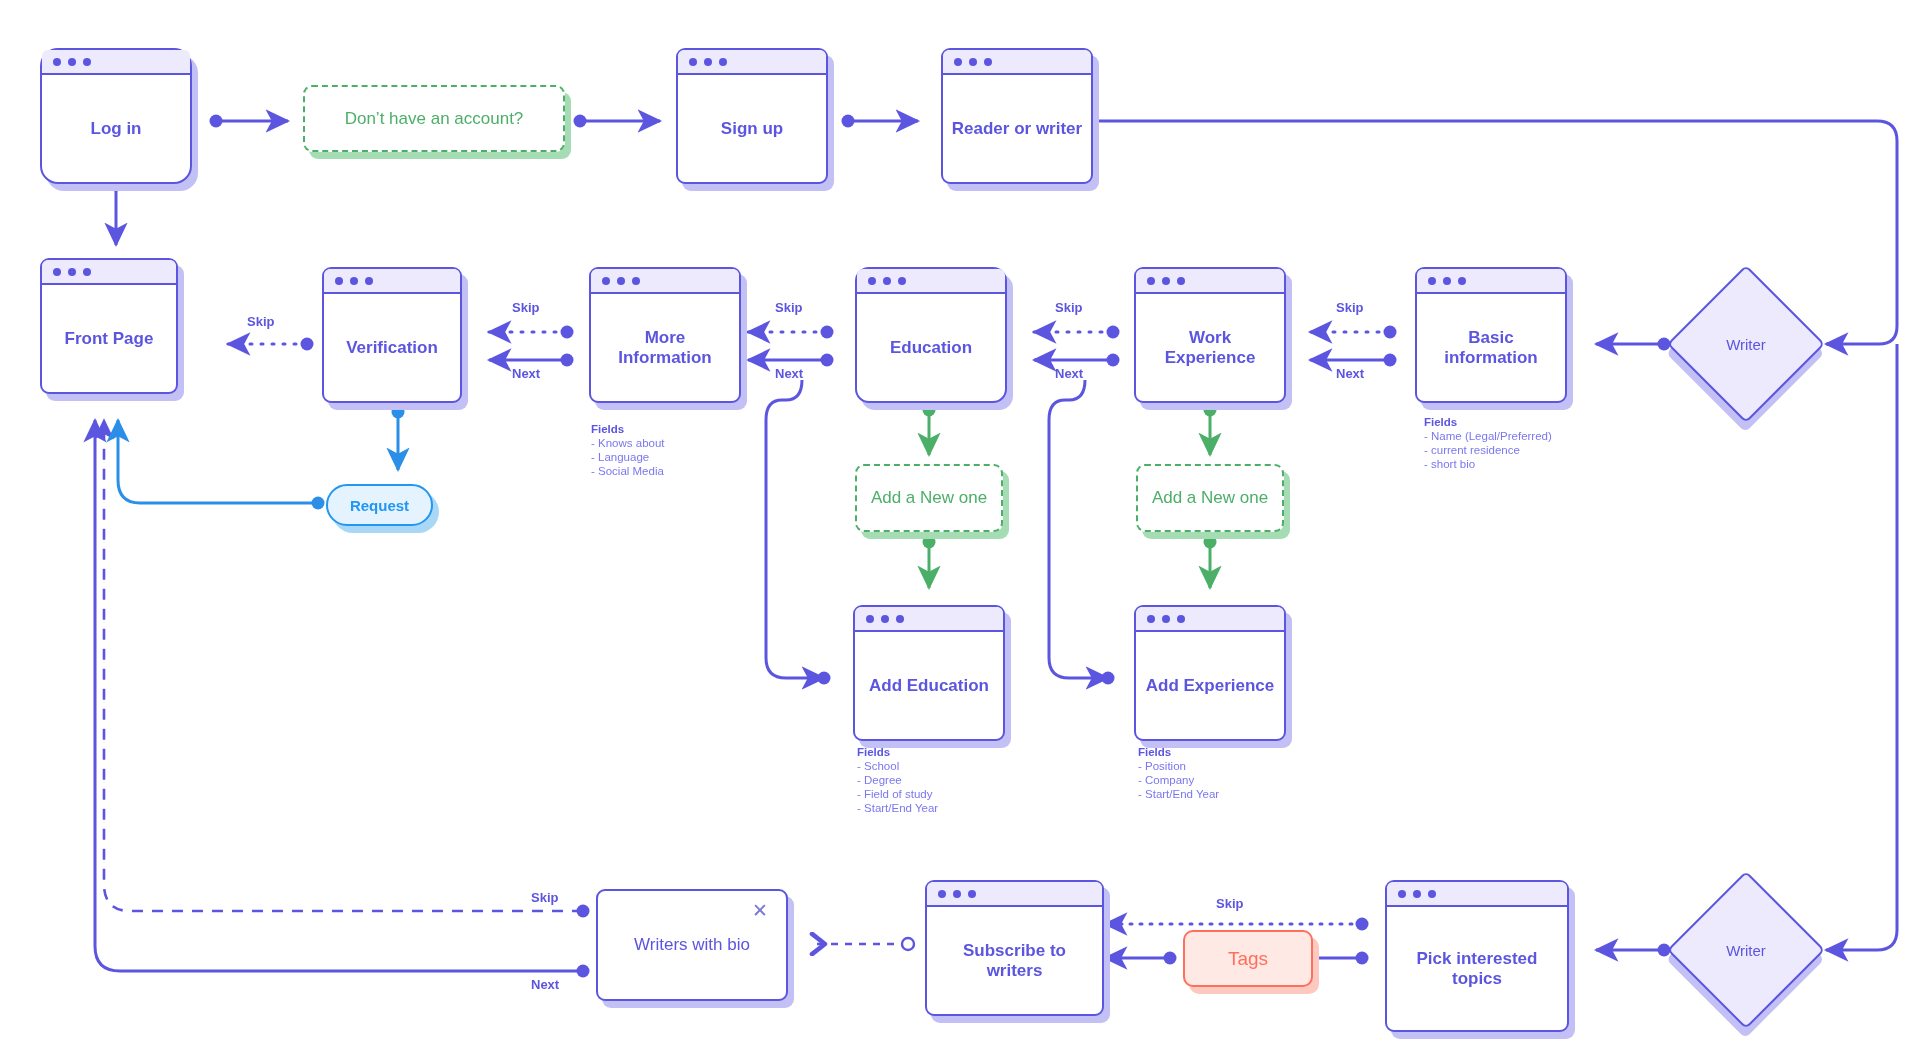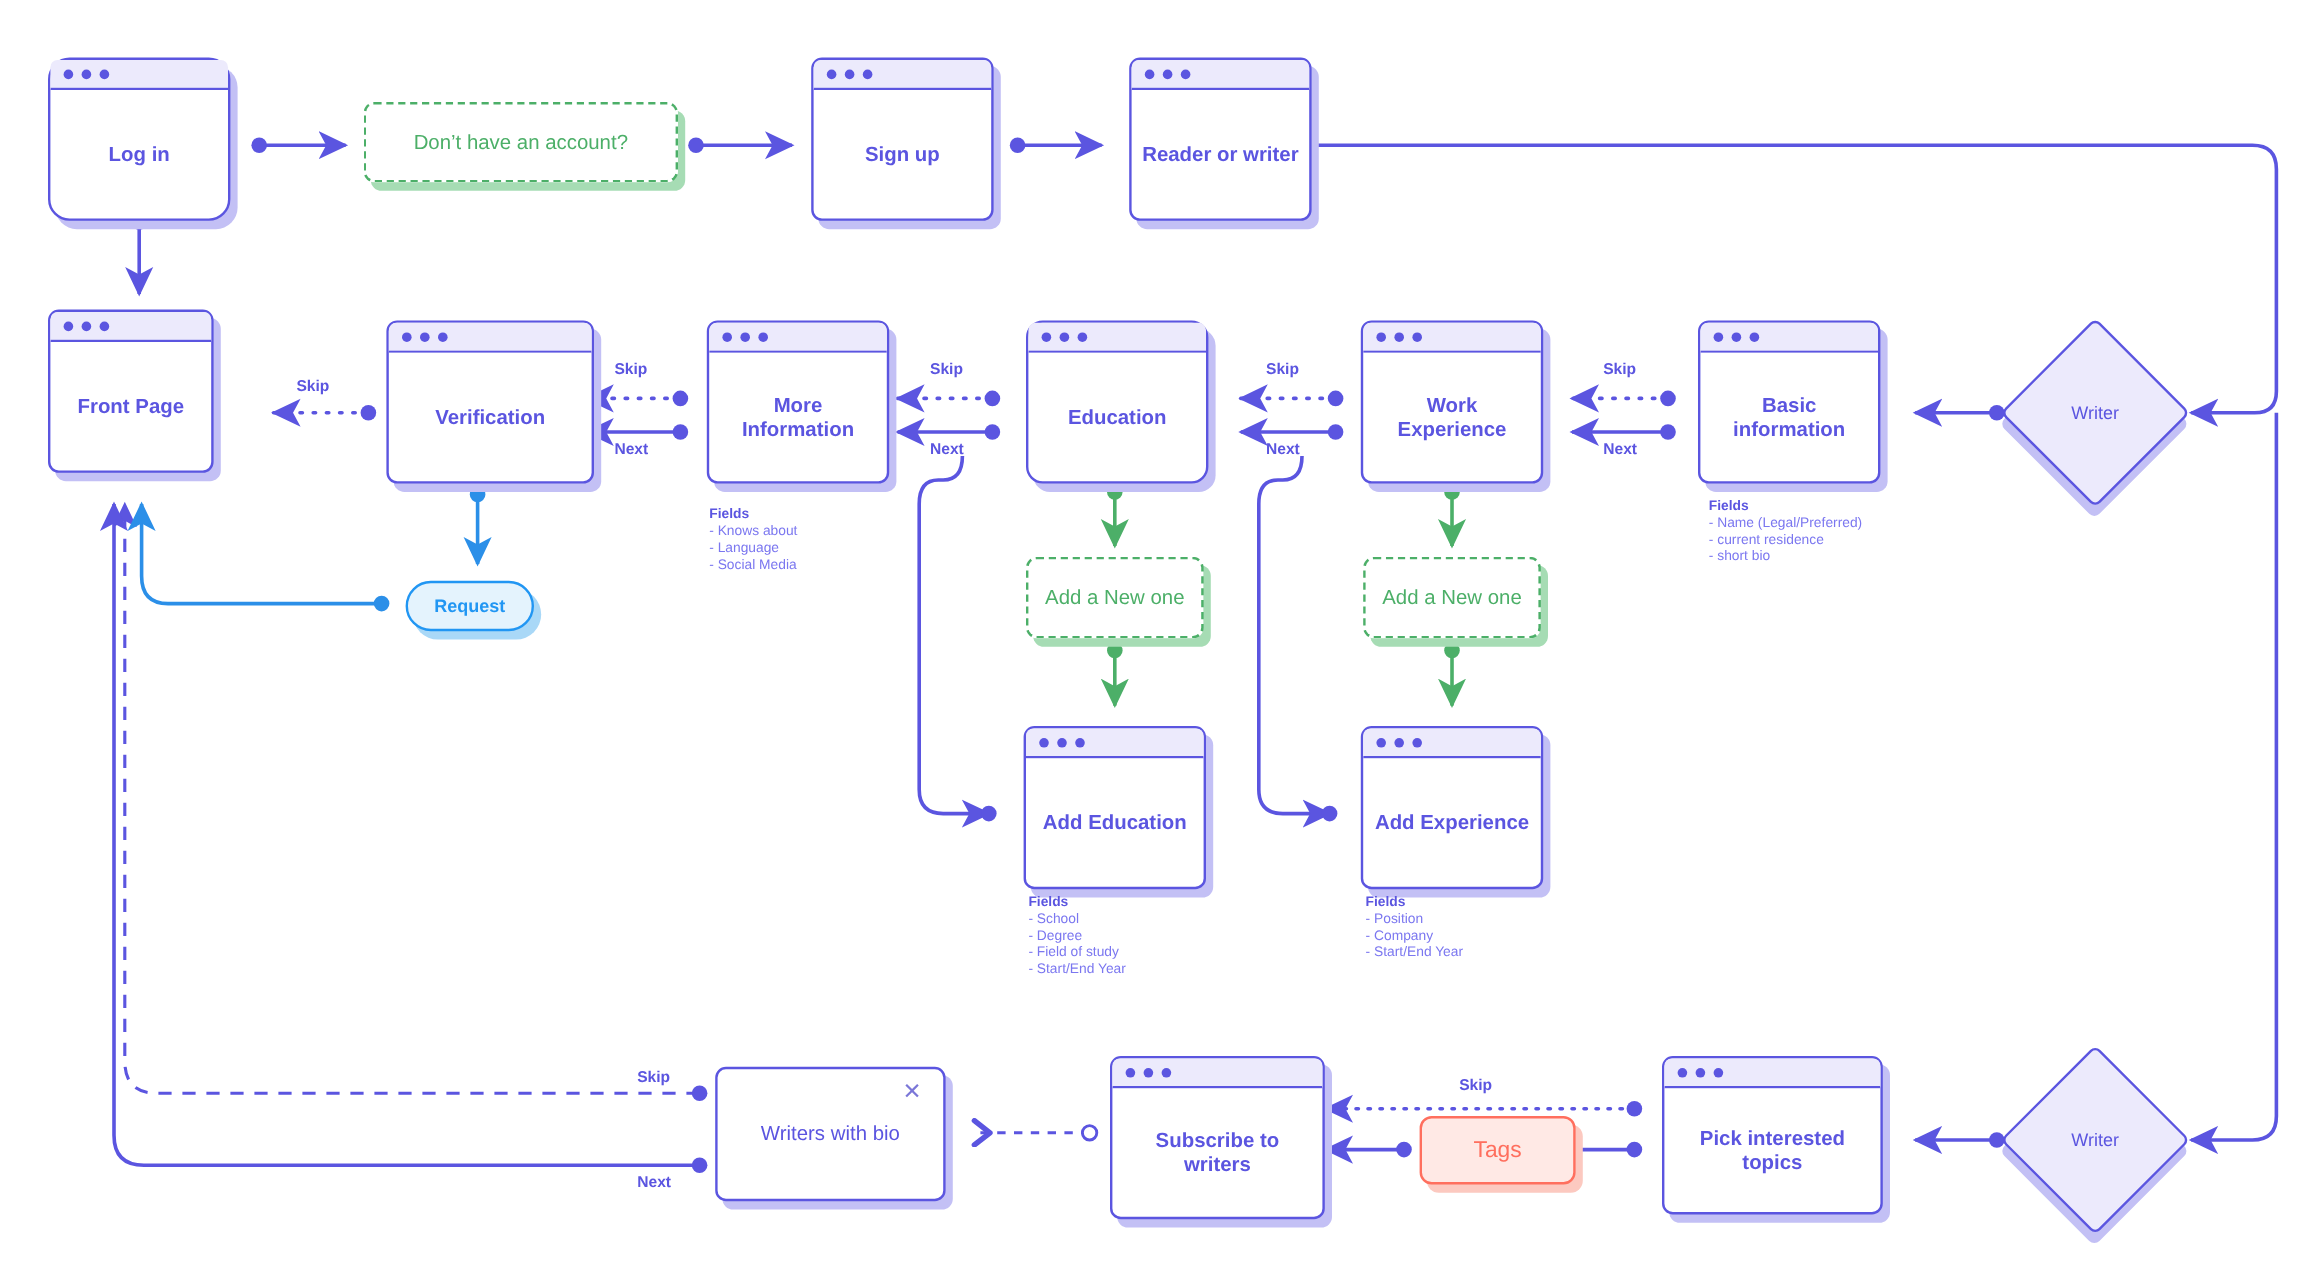--- a/index.html
+++ b/index.html
@@ -259,30 +259,30 @@
 
   <div class="win" style="left:40px; top:258px; width:138px; height:136px;">
     <div class="bar">
       <i></i>
       <i></i>
       <i></i>
     </div>
     <div class="body">Front Page</div>
   </div>
 
-  <div class="win" style="left:322px; top:267px; width:173px; height:136px;">
+  <div class="win" style="left:322px; top:267px; width:140px; height:136px;">
     <div class="bar">
       <i></i>
       <i></i>
       <i></i>
     </div>
     <div class="body">Verification</div>
   </div>
 
-  <div class="pill" style="left:338px; top:484px; width:107px; height:42px;">Request</div>
+  <div class="pill" style="left:326px; top:484px; width:107px; height:42px;">Request</div>
 
   <div class="win" style="left:589px; top:267px; width:152px; height:136px;">
     <div class="bar">
       <i></i>
       <i></i>
       <i></i>
     </div>
     <div class="body">More Information</div>
   </div>
 
@@ -348,21 +348,21 @@
     <div class="bar">
       <i></i>
       <i></i>
       <i></i>
     </div>
     <div class="body">Subscribe to writers</div>
   </div>
 
   <div class="pinkbox" style="left:1183px; top:930px; width:130px; height:57px;">Tags</div>
 
-  <div class="win" style="left:1385px; top:880px; width:184px; height:132px;">
+  <div class="win" style="left:1385px; top:880px; width:184px; height:152px;">
     <div class="bar">
       <i></i>
       <i></i>
       <i></i>
     </div>
     <div class="body">Pick interested topics</div>
   </div>
 
   <div class="diamond-wrap" style="left:1690px; top:894px; width:112px; height:112px;">
     <div class="shape"></div>

